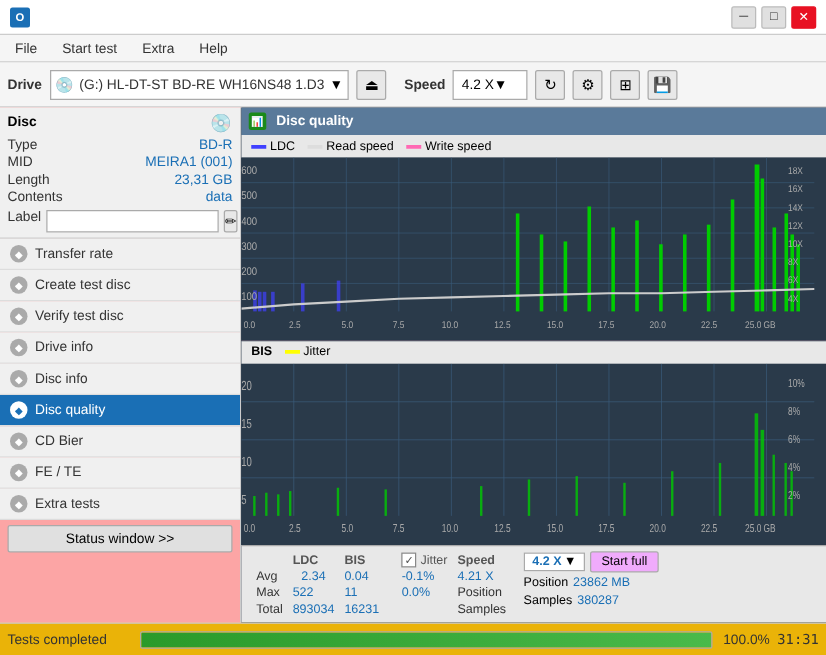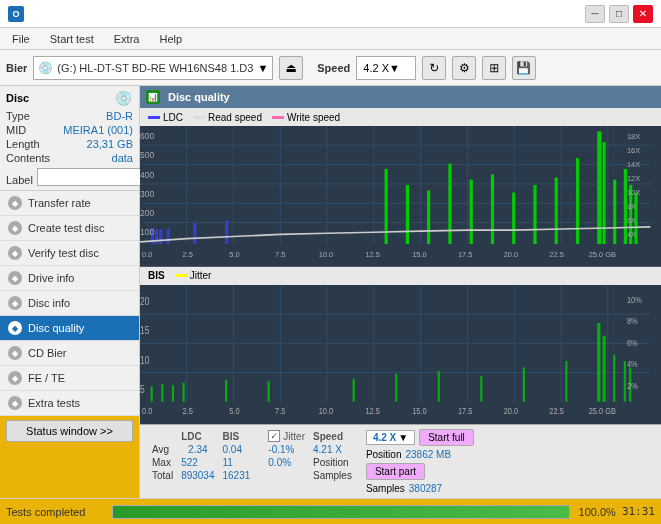--- a/index.html
+++ b/index.html
@@ -121,22 +121,22 @@
     }
 
     
     .main-layout {
       display: flex;
       height: calc(524px - 28px - 22px - 36px - 26px);
     }
 
     
     .left-panel {
-      width: 140px;
-      background: #eab308;
+      width: 193px;
+      background: #fca5a5;
       border-right: 1px solid #ccc;
       display: flex;
       flex-direction: column;
     }
 
     
     .disc-section {
       background: #f0f0f0;
       padding: 4px 6px;
       border-bottom: 1px solid #ccc;
@@ -152,21 +152,21 @@
     .disc-row {
       display: flex;
       justify-content: space-between;
       margin-bottom: 2px;
       font-size: 11px;
     }
     .disc-key { color: #333; }
     .disc-val { color: #1a6fb5; font-weight: 400; }
     .label-row {
       display: flex;
-      align-items: flex-end;
+      align-items: flex-start;
       gap: 4px;
       margin-top: 4px;
     }
     .label-input {
       flex: 1;
       border: 1px solid #aaa;
       background: #fff;
       height: 18px;
       font-size: 10px;
       padding: 1px 2px;
@@ -356,21 +356,21 @@
 </div>
 
 <div class="menu-bar">
   <span class="menu-item">File</span>
   <span class="menu-item">Start test</span>
   <span class="menu-item">Extra</span>
   <span class="menu-item">Help</span>
 </div>
 
 <div class="toolbar">
-  <span class="toolbar-label">Bier</span>
+  <span class="toolbar-label">Drive</span>
   <div class="drive-select">
     <span style="font-size:12px;">💿</span>
     <span class="drive-select-text">(G:)  HL-DT-ST BD-RE  WH16NS48 1.D3</span>
     <span>▼</span>
   </div>
   <div class="toolbar-btn">⏏</div>
   <span class="speed-label">Speed</span>
   <div class="speed-select">
     <span>4.2 X</span>
     <span>▼</span>
@@ -687,23 +687,20 @@
           <div style="background:#fff; border:1px solid #aaa; padding:1px 6px; font-size:10px; display:flex; align-items:center; gap:2px;">
             <span style="color:#1a6fb5; font-weight:bold;">4.2 X</span>
             <span>▼</span>
           </div>
           <div class="start-btn">Start full</div>
         </div>
         <div style="font-size:10px; display:flex; gap:4px;">
           <span>Position</span>
           <span style="color:#1a6fb5;">23862 MB</span>
         </div>
-        <div style="display:flex; align-items:center; gap:4px;">
-          <div class="start-btn">Start part</div>
-        </div>
         <div style="font-size:10px; display:flex; gap:4px;">
           <span>Samples</span>
           <span style="color:#1a6fb5;">380287</span>
         </div>
       </div>
 
     </div>
 
   </div>
 

